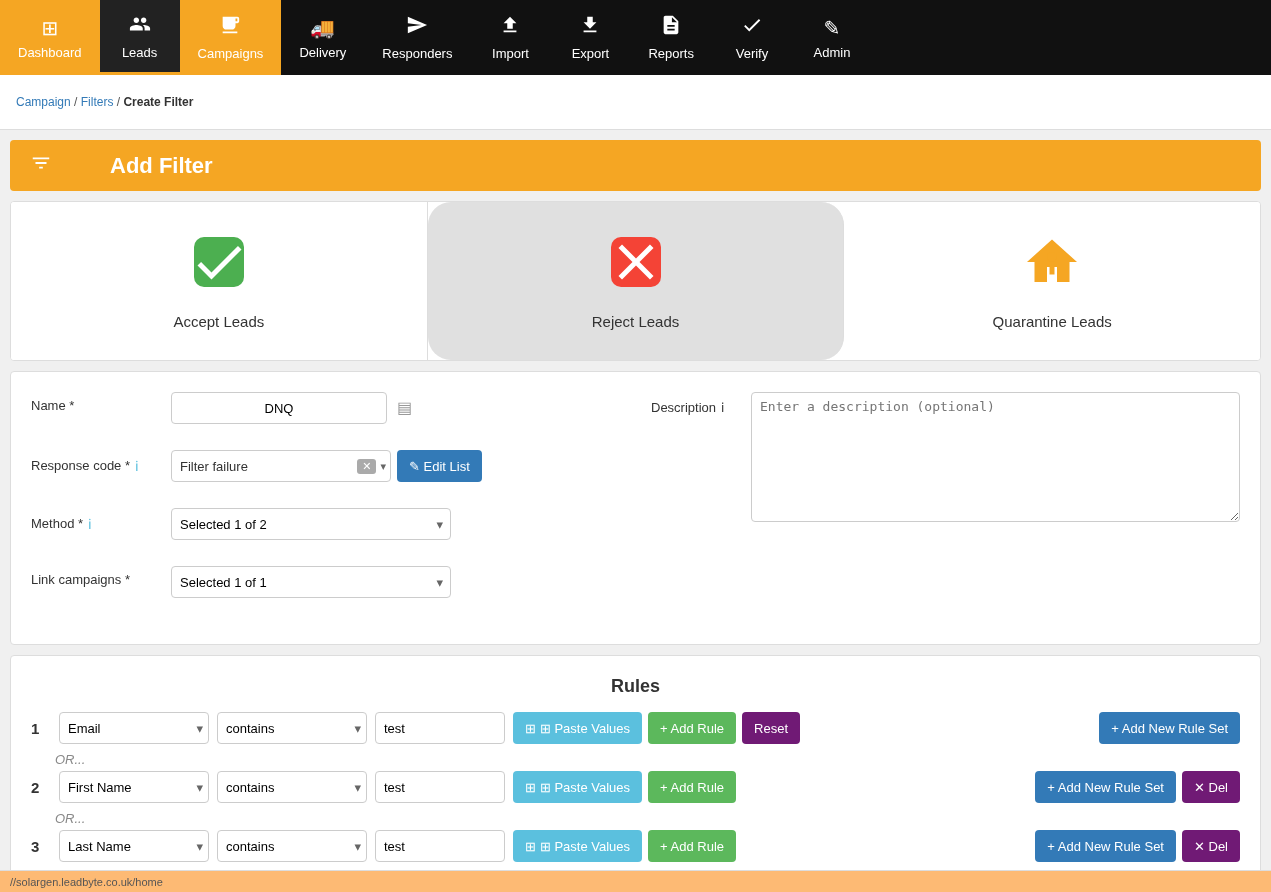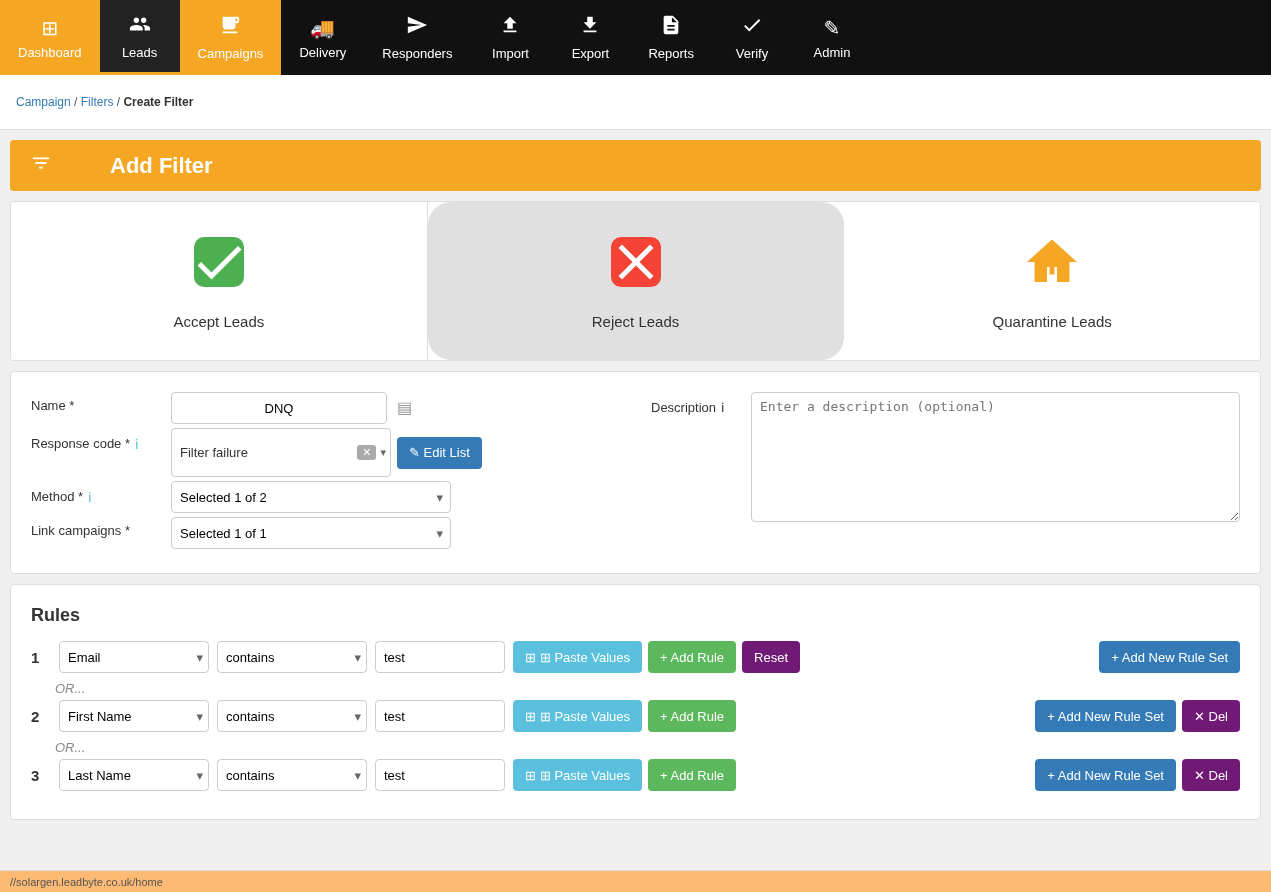--- a/index.html
+++ b/index.html
@@ -86,21 +86,21 @@
     .form-section {
       margin: 10px;
       background: #fff;
       border: 1px solid #ddd;
       border-radius: 4px;
       padding: 20px;
     }
     .form-row {
       display: flex;
       align-items: flex-start;
-      margin-bottom: 4px;
+      margin-bottom: 26px;
       gap: 10px;
     }
     .form-label {
       min-width: 130px;
       padding-top: 6px;
       font-weight: normal;
       color: #333;
       font-size: 13px;
       display: flex;
       align-items: center;
@@ -180,21 +180,21 @@
     }
 
     
     .rules-section {
       margin: 10px;
       background: #fff;
       border: 1px solid #ddd;
       border-radius: 4px;
       padding: 20px;
     }
-    .rules-title { font-size: 18px; font-weight: bold; margin-bottom: 15px; color: #333; }
+    .rules-title { font-size: 18px; font-weight: bold; margin-bottom: 15px; color: #333; text-align: center; }
     .rule-row {
       display: flex;
       align-items: center;
       gap: 8px;
       margin-bottom: 8px;
     }
     .rule-number {
       font-weight: bold;
       font-size: 15px;
       min-width: 20px;
@@ -381,21 +381,21 @@
         <input type="text" class="form-input name-input" value="DNQ" style="">
         <span style="color:#999; font-size:16px; padding-top:6px;">▤</span>
       </div>
 
       <div class="form-row">
         <label class="form-label">
           <span>Response code *</span>
           <span class="info-icon">ℹ</span>
         </label>
         <div class="response-code-wrap">
-          <span style="display:flex; align-items:center; border:1px solid #ccc; border-radius:4px; padding:2px 4px; height:49px; background:#fff; min-width:220px;">
+          <span style="display:flex; align-items:center; border:1px solid #ccc; border-radius:4px; padding:2px 4px; height:32px; background:#fff; min-width:220px;">
             <span style="flex:1; font-size:13px; padding:2px 4px;">Filter failure</span>
             <span class="x-badge">✕</span>
             <span style="color:#666; font-size:11px; padding-left:4px;">▾</span>
           </span>
           <button class="btn btn-blue">✎ Edit List</button>
         </div>
       </div>
 
       <div class="form-row">
         <label class="form-label">

